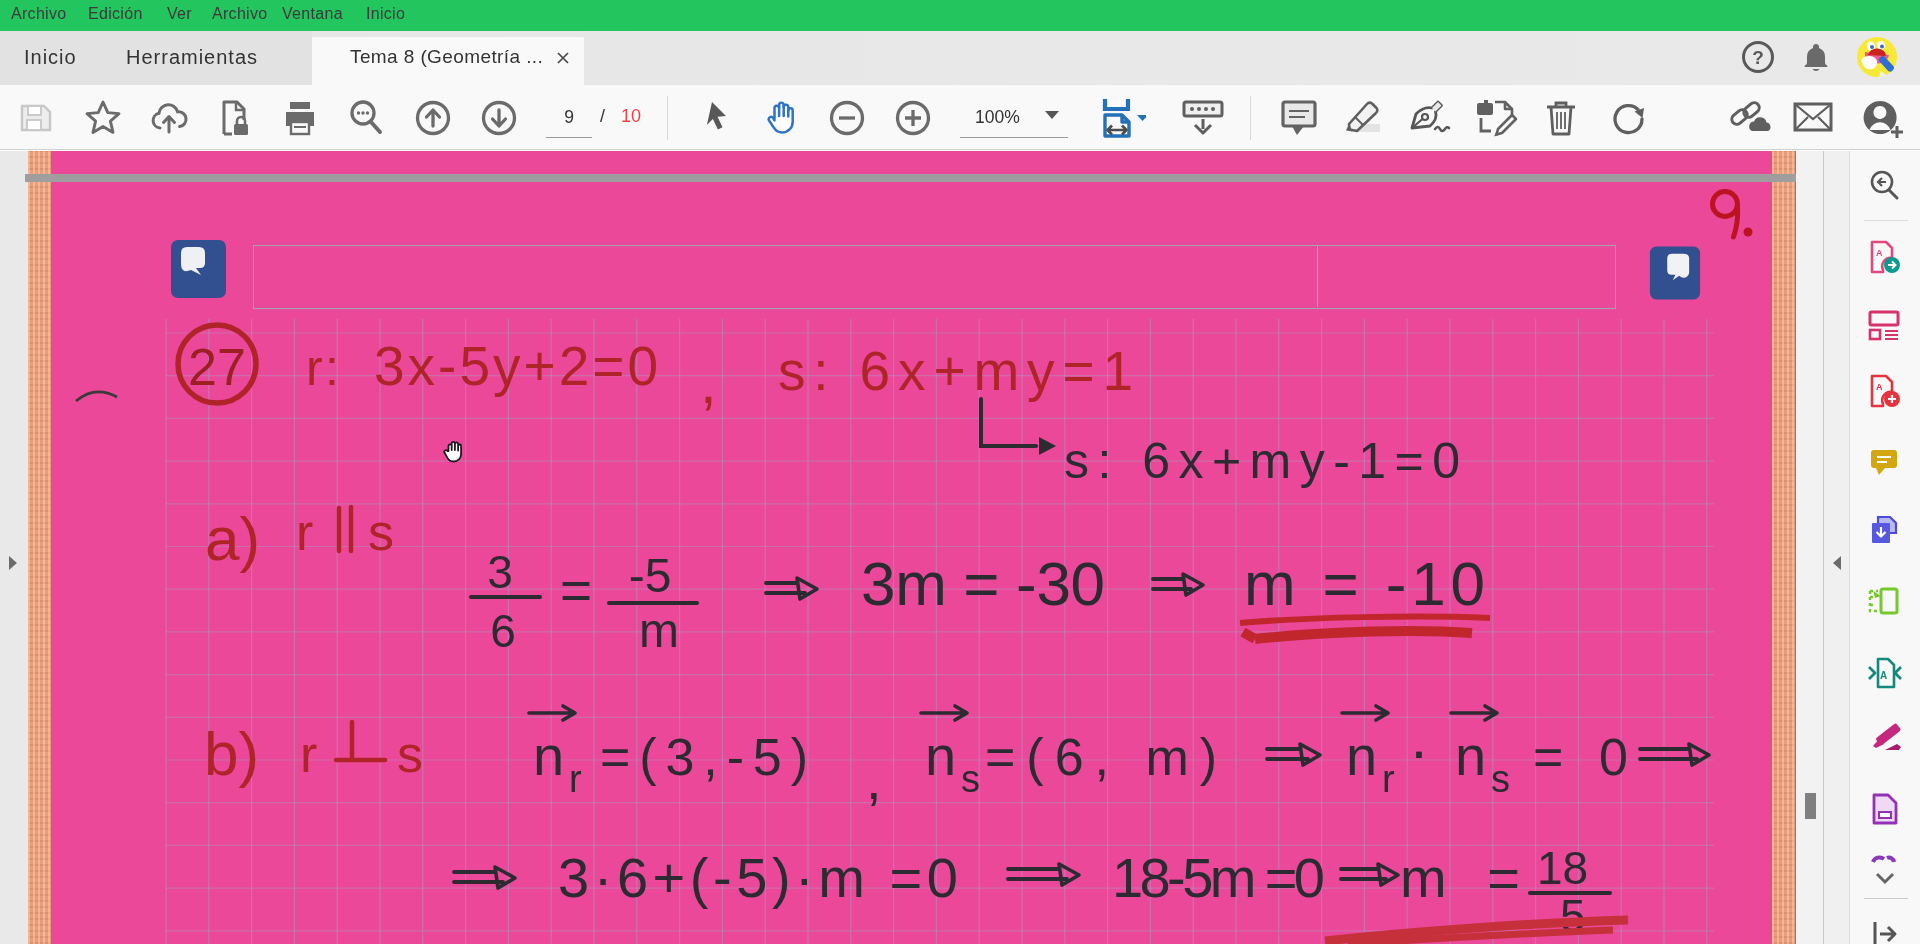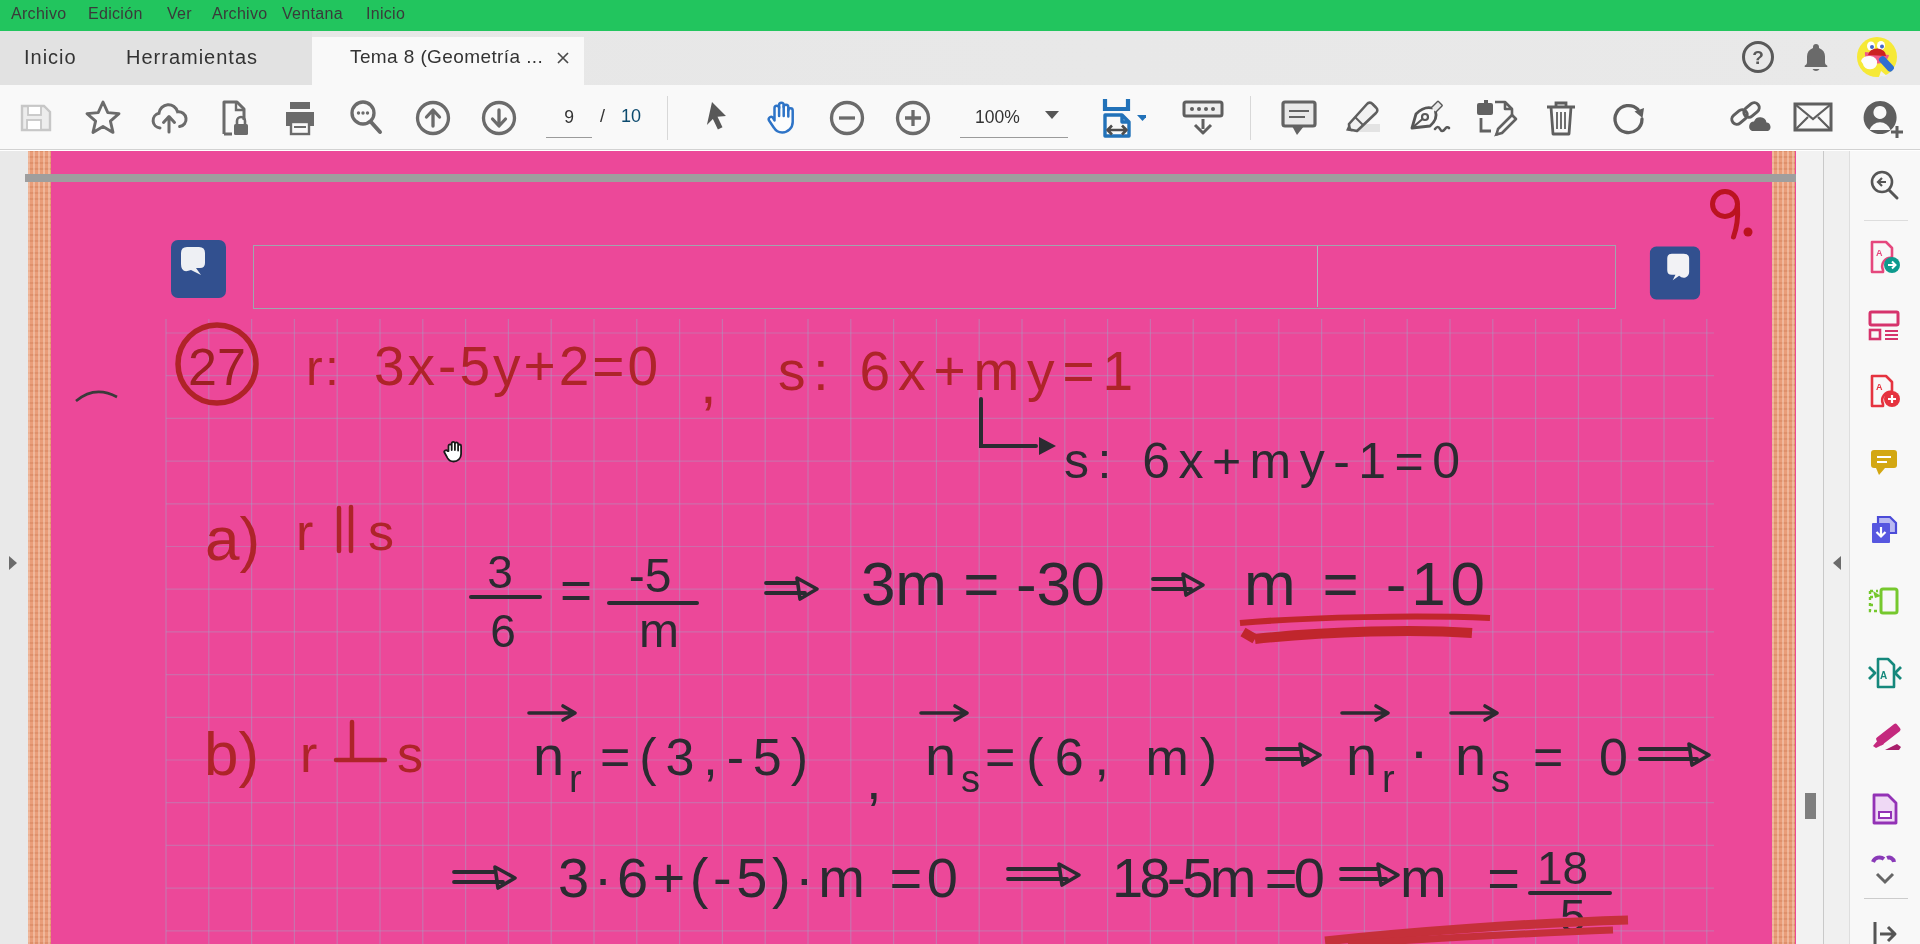--- a/index.html
+++ b/index.html
@@ -97,21 +97,21 @@
       <circle cx="20" cy="20" r="15.5" fill="none" stroke="#6b6b6b" stroke-width="3.3"></circle>
       <path d="M20 28 V13 M13.5 19 L20 12 L26.5 19" fill="none" stroke="#6b6b6b" stroke-width="3.3" stroke-linecap="round" stroke-linejoin="round"></path>
     </svg>
     <svg class="abs" style="left:479px;top:13px" width="40" height="40" viewBox="0 0 40 40">
       <circle cx="20" cy="20" r="15.5" fill="none" stroke="#6b6b6b" stroke-width="3.3"></circle>
       <path d="M20 12 V27 M13.5 21 L20 28 L26.5 21" fill="none" stroke="#6b6b6b" stroke-width="3.3" stroke-linecap="round" stroke-linejoin="round"></path>
     </svg>
     <span class="abs" style="left:546px;top:22px;width:46px;text-align:center;font-size:17.5px;color:#333">9</span>
     <div class="abs" style="left:546px;top:51.5px;width:46px;height:1.5px;background:#9b9b9b"></div>
     <span class="abs" style="left:600px;top:21px;font-size:18px;color:#333">/</span>
-    <span class="abs" style="left:621px;top:21px;font-size:18px;color:#0c4a6e">10</span>
+    <span class="abs" style="left:621px;top:21px;font-size:18px;color:#ef4444">10</span>
     <div class="abs" style="left:667px;top:11px;width:1px;height:44px;background:#d8d8d8"></div>
     <svg class="abs" style="left:702px;top:15px" width="32" height="36" viewBox="0 0 32 36">
       <path d="M10 2 L24 16 l-8.5 0.8 5 10.5 -4.6 2.2 -5-10.6 -6 6.1 z" fill="#585858"></path>
     </svg>
     <svg class="abs" style="left:762px;top:13px" width="40" height="40" viewBox="0 0 40 40">
       <path d="M12.5 21 V10 a2.3 2.3 0 0 1 4.6 0 V7 a2.3 2.3 0 0 1 4.6 0 V9 a2.3 2.3 0 0 1 4.6 0 v3.5 a2.2 2.2 0 0 1 4.4 0 V24 a10.5 10.5 0 0 1 -10.5 10.5 a9.6 9.6 0 0 1 -8.3 -4.8 L6.9 22.2 a2.4 2.4 0 0 1 4.1 -2.4 l1.5 2.6 z" fill="#fdfdfd" stroke="#2e74c7" stroke-width="2.5" stroke-linejoin="round"></path>
       <path d="M17.1 9 V18 M21.7 8 V18 M26.3 12 V18.5" fill="none" stroke="#2e74c7" stroke-width="2.5" stroke-linecap="round"></path>
     </svg>
     <svg class="abs" style="left:827px;top:13px" width="40" height="40" viewBox="0 0 40 40">
       <circle cx="20" cy="20" r="15.5" fill="none" stroke="#6b6b6b" stroke-width="3.3"></circle>

